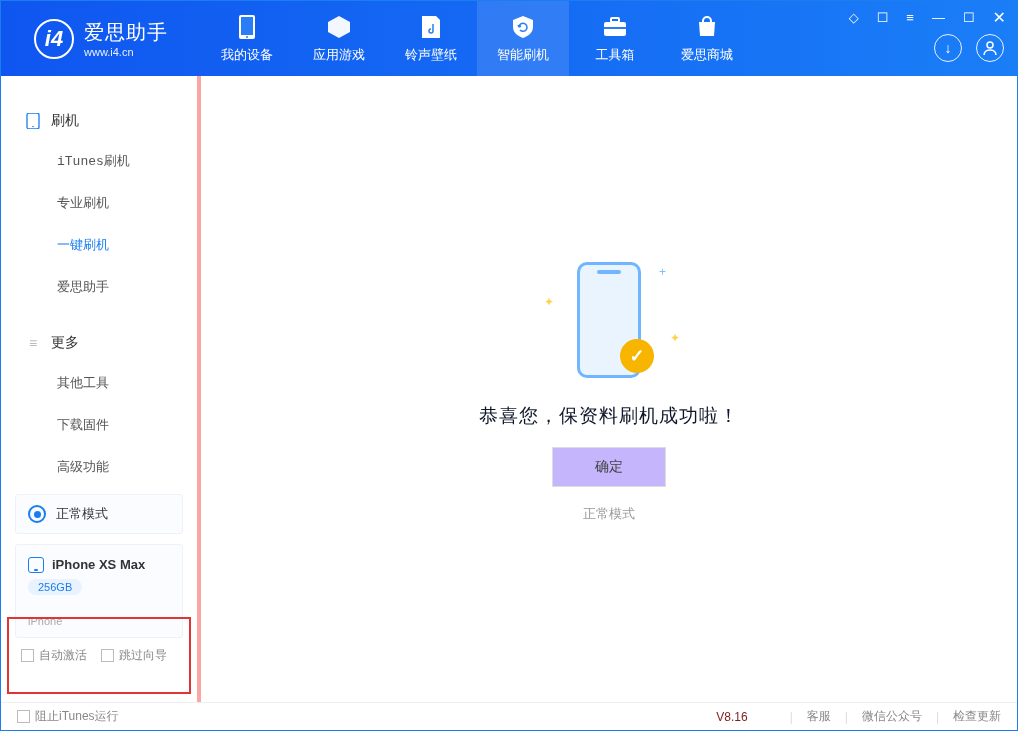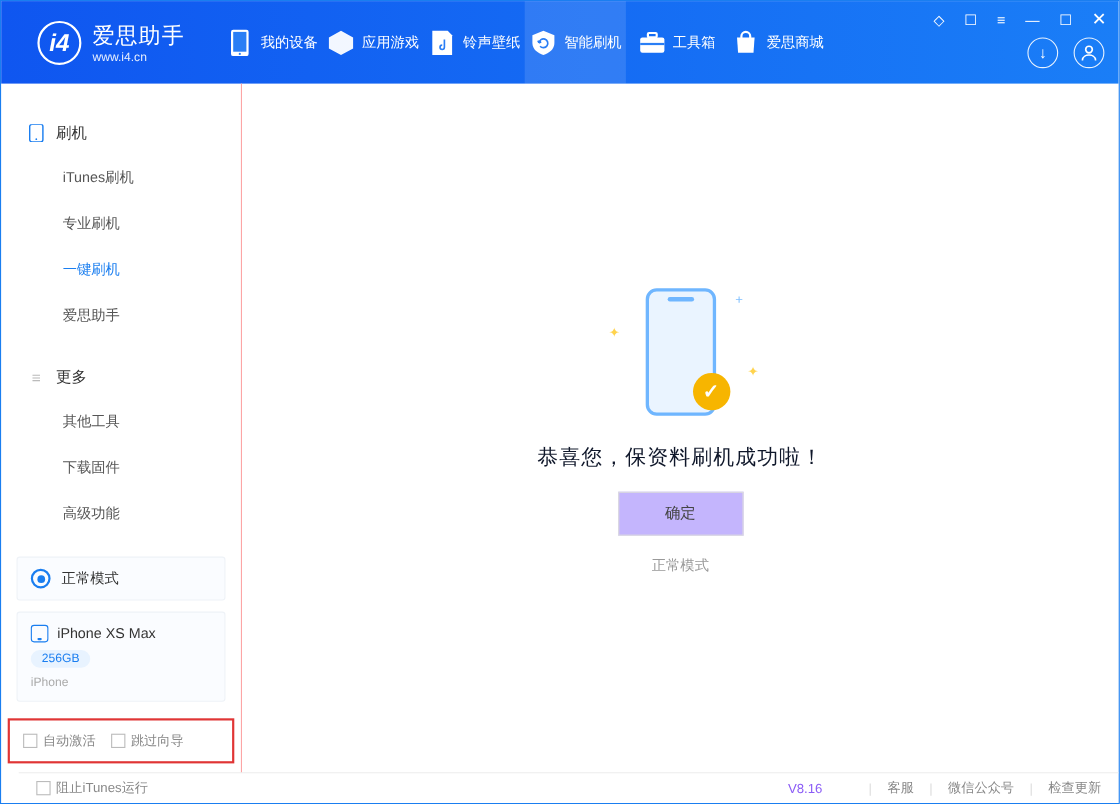--- a/index.html
+++ b/index.html
@@ -6,68 +6,68 @@
 body { background: #fff; width: 1018px; height: 731px; border: 1px solid #1a7ef0; overflow: hidden; }
 
 .titlebar { height: 75px; background: linear-gradient(to right, #0f56f0, #1a7ef7); display: flex; align-items: center; color: #fff; }
 .logo-area { display: flex; align-items: center; padding: 0 18px; width: 200px; justify-content: center; }
 .logo-circle { width: 40px; height: 40px; border: 2.5px solid #fff; border-radius: 50%; display: flex; align-items: center; justify-content: center; margin-right: 10px; }
 .logo-inner { font-size: 22px; font-weight: bold; color: #fff; font-style: italic; }
 .app-name { font-size: 20px; font-weight: 400; letter-spacing: 1px; }
 .app-domain { font-size: 11px; opacity: 0.9; }
 
 .nav { display: flex; height: 100%; }
-.nav-item { width: 92px; display: flex; flex-direction: row; align-items: center; justify-content: center; cursor: pointer; gap: 6px; font-size: 13px; position: relative; }
+.nav-item { width: 92px; display: flex; flex-direction: column; align-items: center; justify-content: center; cursor: pointer; gap: 6px; font-size: 13px; position: relative; }
 .nav-item.active { background: rgba(255,255,255,0.12); }
 .nav-icon { width: 26px; height: 26px; display: flex; align-items: center; justify-content: center; }
 
 .win-controls { position: absolute; top: 6px; right: 8px; display: flex; gap: 10px; font-size: 13px; color: #fff; align-items: center; }
 .win-controls span { cursor: pointer; padding: 2px 4px; }
 .win-controls .x { font-size: 16px; }
 
 .top-right-round { position: absolute; right: 14px; top: 34px; display: flex; gap: 14px; }
 .round-btn { width: 28px; height: 28px; border: 1.5px solid rgba(255,255,255,0.9); border-radius: 50%; display: flex; align-items: center; justify-content: center; cursor: pointer; color: #fff; font-size: 14px; }
 
 .body { display: flex; height: calc(100% - 75px - 28px); }
-.sidebar { width: 219px; border-right: 1px solid #fca5a5; padding-top: 18px; position: relative; }
+.sidebar { width: 200px; border-right: 4px solid #fca5a5; padding-top: 18px; position: relative; }
 .side-group { padding: 8px 0; }
 .side-header { display: flex; align-items: center; gap: 10px; padding: 10px 24px; font-size: 14px; color: #333; }
 .side-header .gicon { width: 16px; height: 16px; display: inline-flex; align-items: center; justify-content: center; color: #1a7ef0; }
-.side-item { padding: 12px 0 12px 56px; font-size: 13px; color: #555; cursor: pointer; }
+.side-item { padding: 12px 0 12px 56px; font-size: 13px; color: #555; cursor: pointer; font-family: Liberation Mono, monospace; }
 .side-item.active { color: #1a7ef0; }
 
 .device-box { margin: 10px 14px; border: 1px solid #eef2f7; border-radius: 3px; padding: 10px 12px; background: #fafcff; }
 .mode-row { display: flex; align-items: center; gap: 10px; font-size: 13px; color: #333; }
 .mode-dot { width: 18px; height: 18px; border-radius: 50%; border: 2px solid #1a7ef0; display: inline-flex; align-items: center; justify-content: center; }
 .mode-dot::after { content: ""; width: 7px; height: 7px; background: #1a7ef0; border-radius: 50%; }
-.dev-name { font-size: 13px; font-weight: normal; color: #333; margin-top: 2px; }
+.dev-name { font-size: 13px; font-weight: bold; color: #333; margin-top: 2px; }
 .dev-cap { display: inline-block; background: #e8f3ff; color: #1a7ef0; font-size: 11px; padding: 2px 10px; border-radius: 10px; margin-top: 6px; }
-.dev-type { font-size: 11px; color: #aaa; margin-top: 8px; }
+.dev-type { font-size: 11px; color: #aaa; margin-top: 20px; }
 .dev-icon { width: 16px; height: 16px; border: 1.5px solid #1a7ef0; border-radius: 3px; display: inline-block; margin-right: 8px; vertical-align: middle; position: relative; }
 .dev-icon::after { content: ""; position: absolute; bottom: 1px; left: 50%; transform: translateX(-50%); width: 4px; height: 1.5px; background: #1a7ef0; border-radius: 1px; }
 
-.bottom-checks { border: 2px solid #e03535; padding: 10px 12px; margin: 8px 6px; display: flex; gap: 14px; font-size: 12px; color: #888; position: absolute; bottom: 0; left: 0; right: 0; }
+.bottom-checks { border: 2px solid #e03535; padding: 28px 12px; margin: 8px 6px; display: flex; gap: 14px; font-size: 12px; color: #888; position: absolute; bottom: 0; left: 0; right: 0; }
 .chk { display: flex; align-items: center; gap: 5px; }
 .chk-box { width: 13px; height: 13px; border: 1px solid #bbb; display: inline-block; }
 
 .main { flex: 1; display: flex; flex-direction: column; align-items: center; justify-content: center; gap: 18px; }
 .phone-illus { position: relative; width: 150px; height: 130px; display: flex; align-items: center; justify-content: center; }
 .phone-frame { width: 64px; height: 116px; border: 3px solid #6fb6ff; border-radius: 10px; background: #eaf4ff; position: relative; }
 .phone-frame::before { content: ""; position: absolute; top: 5px; left: 50%; transform: translateX(-50%); width: 24px; height: 4px; background: #6fb6ff; border-radius: 2px; }
 .check-badge { position: absolute; right: 30px; bottom: 12px; width: 34px; height: 34px; background: #f7b500; border-radius: 50%; display: flex; align-items: center; justify-content: center; color: #fff; font-size: 18px; font-weight: bold; }
 .sparkle { position: absolute; color: #ffd34d; font-size: 12px; }
 
 .success-text { font-size: 19px; color: #0f172a; letter-spacing: 1px; }
 .ok-btn { border: 1px solid #ddd; background: #c4b5fd; padding: 10px 42px; font-size: 14px; color: #444; cursor: pointer; }
 .log-link { color: #999; font-size: 13px; cursor: pointer; }
 
-.statusbar { height: 28px; border-top: 1px solid #eee; display: flex; align-items: center; padding: 0 16px; font-size: 12px; color: #888; margin-left: 16px; }
+.statusbar { height: 28px; border-top: 1px solid #eee; display: flex; align-items: center; padding: 0 16px; font-size: 12px; color: #888; }
 .statusbar .sleft { display: flex; align-items: center; gap: 6px; }
 .statusbar .right { margin-left: auto; display: flex; align-items: center; gap: 6px; }
-.statusbar .ver { color: #8b5cf6; margin-right: 28px; }
+.statusbar .ver { color: #7f1d1d; margin-right: 28px; }
 .statusbar .lnk { color: #888; cursor: pointer; }
 .sep { color: #ddd; padding: 0 8px; }
 </style>
 </head>
 <body>
 
 <div class="titlebar">
   <div class="logo-area">
     <div class="logo-circle">
         <span class="logo-inner">i4</span>

